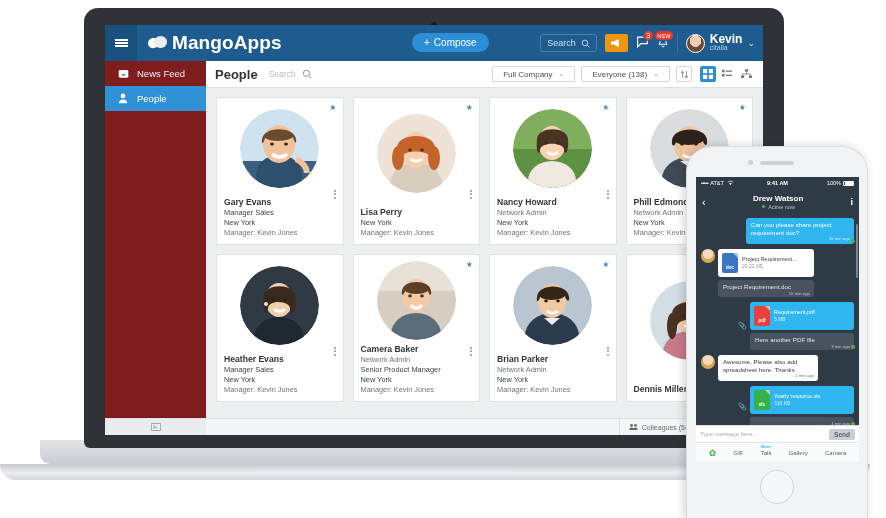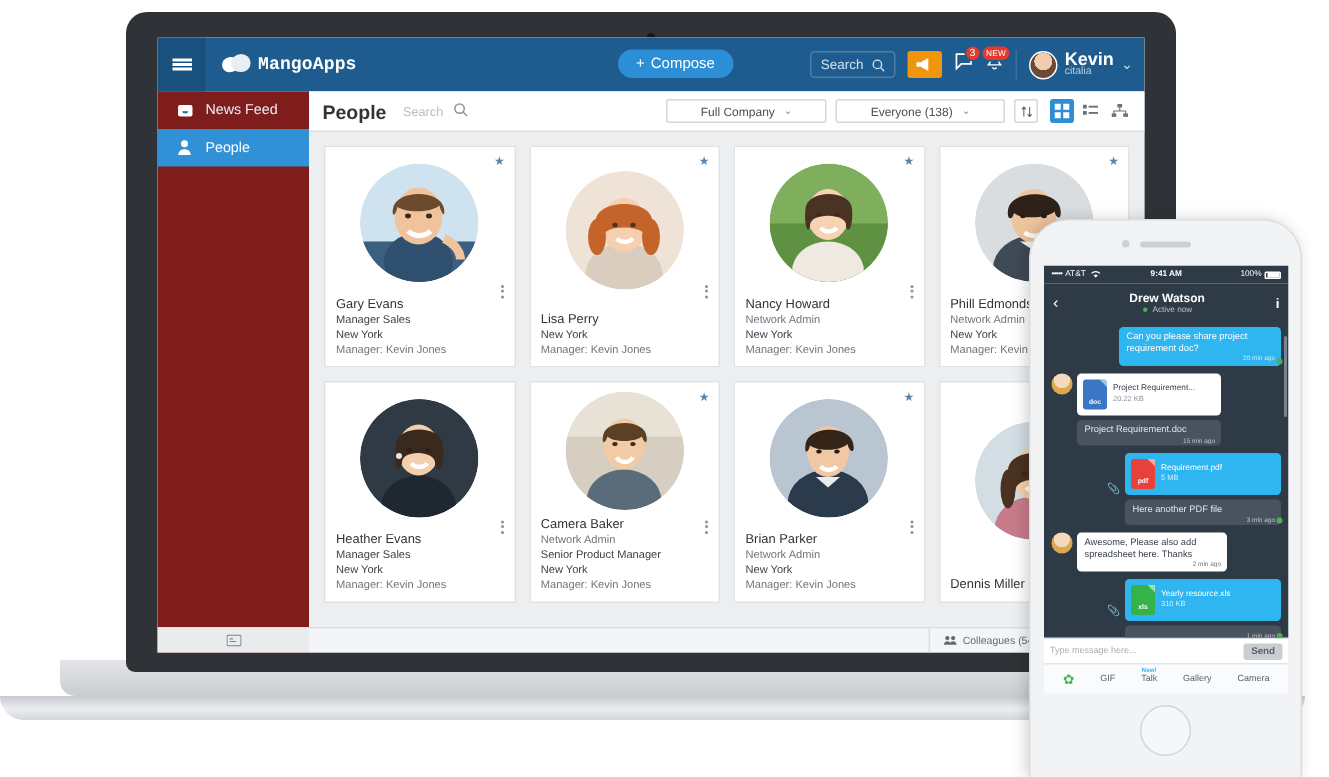--- a/index.html
+++ b/index.html
@@ -45,21 +45,21 @@
   .hamburger {
     width: 32px; height: 36px; background: #19507d;
     display: flex; align-items: center; justify-content: center;
     cursor: pointer;
   }
   .hamburger span { display:block; width:13px; height:1.6px; background:#fff; margin:1.6px 0; }
   .brand { display: flex; align-items: center; gap: 5px; margin-left: 11px; }
   .brand-mark { width: 19px; height: 14px; position: relative; }
   .brand-mark .c1 { position:absolute; left:0; top:2px; width:11px; height:10px; background:#fff; border-radius:50% 50% 45% 45%; transform: rotate(-12deg); }
   .brand-mark .c2 { position:absolute; left:6px; top:0px; width:13px; height:12px; background:#e9eef3; border-radius:55% 50% 50% 50%; }
-  .brand-name { color:#fff; font-size:12px; font-weight:bold; letter-spacing:.1px;font-family:Liberation Mono, monospace; }
+  .brand-name { color:#fff; font-size:19px; font-weight:bold; letter-spacing:.1px; }
   .compose-btn {
     position:absolute; left:307px; top:8px; height:19px; padding:0 12px;
     background:#2c8ed6; border-radius:10px; color:#fff; font-size:10px;
     display:flex; align-items:center; gap:4px; cursor:pointer;
   }
   .top-right { position:absolute; right:8px; top:0; height:36px; display:flex; align-items:center; gap:8px; }
   .search-box {
     display:flex; align-items:center; gap:5px; border:1px solid #4d7ea6;
     border-radius:3px; padding:2px 6px; height:18px; cursor:text;
   }
@@ -113,21 +113,21 @@
   .content-header {
     height:27px; background:#fff; border-bottom:1px solid #dfe2e5;
     display:flex; align-items:center; padding:0 9px;
   }
   .page-title { font-size:13px; font-weight:bold; color:#333; }
   .page-search { margin-left:11px; color:#b7bcc1; font-size:8.5px; }
   .page-search-icon { margin-left:6px; }
   .header-tools { margin-left:auto; display:flex; align-items:center; gap:6px; }
   .dropdown {
     display:flex; align-items:center; gap:6px; border:1px solid #d4d8dc;
-    border-radius:2px; height:16px; padding:0 22px; font-size:8px; color:#4a4f54;
+    border-radius:2px; height:16px; padding:0 10px; font-size:8px; color:#4a4f54;
     background:#fff; cursor:pointer;
   }
   .dd-caret { color:#8d949a; font-size:7px; }
   .tool-btn {
     width:16px; height:16px; border:1px solid #d4d8dc; border-radius:2px;
     background:#fff; display:flex; align-items:center; justify-content:center; cursor:pointer;
   }
   .view-group { display:flex; gap:3px; margin-left:2px; }
   .view-btn { width:16px; height:16px; display:flex; align-items:center; justify-content:center; cursor:pointer; border-radius:2px; }
   .view-btn.active { background:#2c8ed6; }
@@ -141,21 +141,21 @@
     width:calc((100% - 27px)/4); height:148px; background:#fff;
     border:1px solid #e0e3e6; position:relative; display:flex; flex-direction:column;
     cursor:pointer;
   }
   .card-photo { flex:1; display:flex; align-items:center; justify-content:center; padding-top:5px; }
   .portrait {
     width:79px; height:79px; border-radius:50%; position:relative; overflow:hidden;
   }
   .card-star { position:absolute; right:6px; top:5px; color:#5b85aa; font-size:8px; cursor:pointer; }
   .card-info { padding:3px 7px 6px; }
-  .card-name { font-size:8.6px; font-weight:normal; color:#2f3539; line-height:12px; }
+  .card-name { font-size:8.6px; font-weight:bold; color:#2f3539; line-height:12px; }
   .card-line { font-size:7.4px; color:#6e757b; line-height:10px; }
   .card-line.dark { color:#3c4248; }
   .card-menu {
     position:absolute; right:7px; bottom:44px; color:#8a9197; font-size:9px;
     line-height:3px; letter-spacing:0; cursor:pointer;
   }
   .card-menu i { display:block; width:2px; height:2px; background:#8a9197; border-radius:50%; margin:1.5px 0; }
 
   
   .statusbar {

